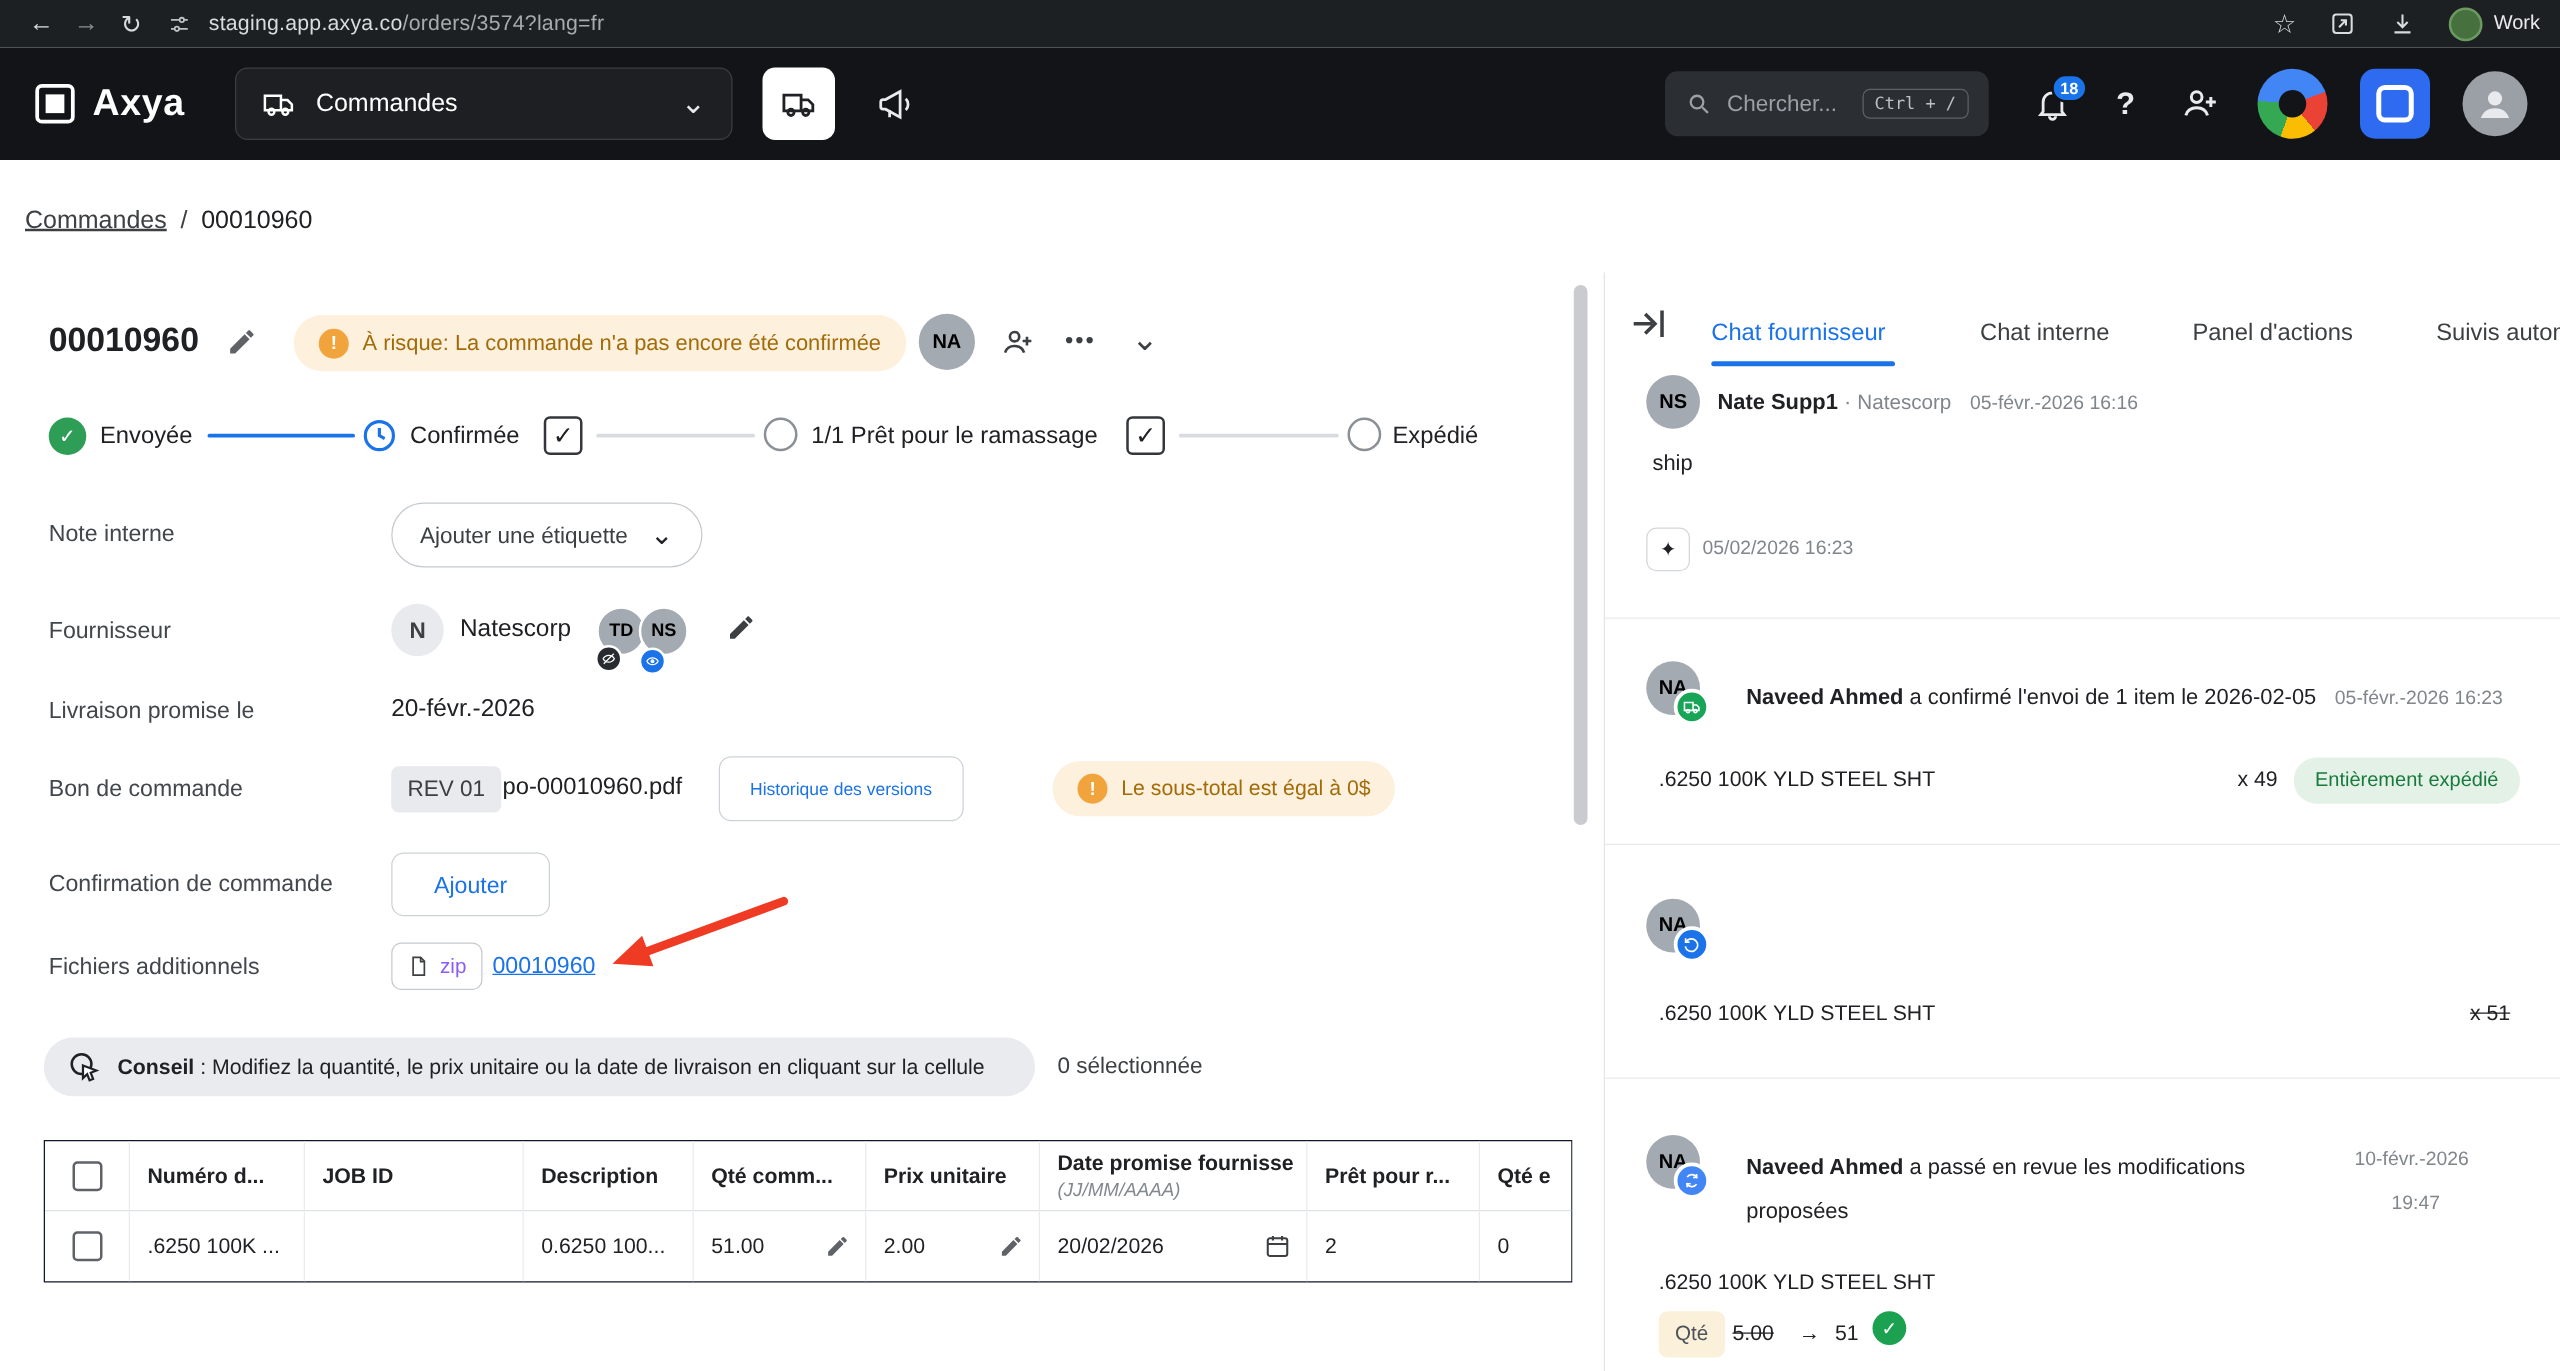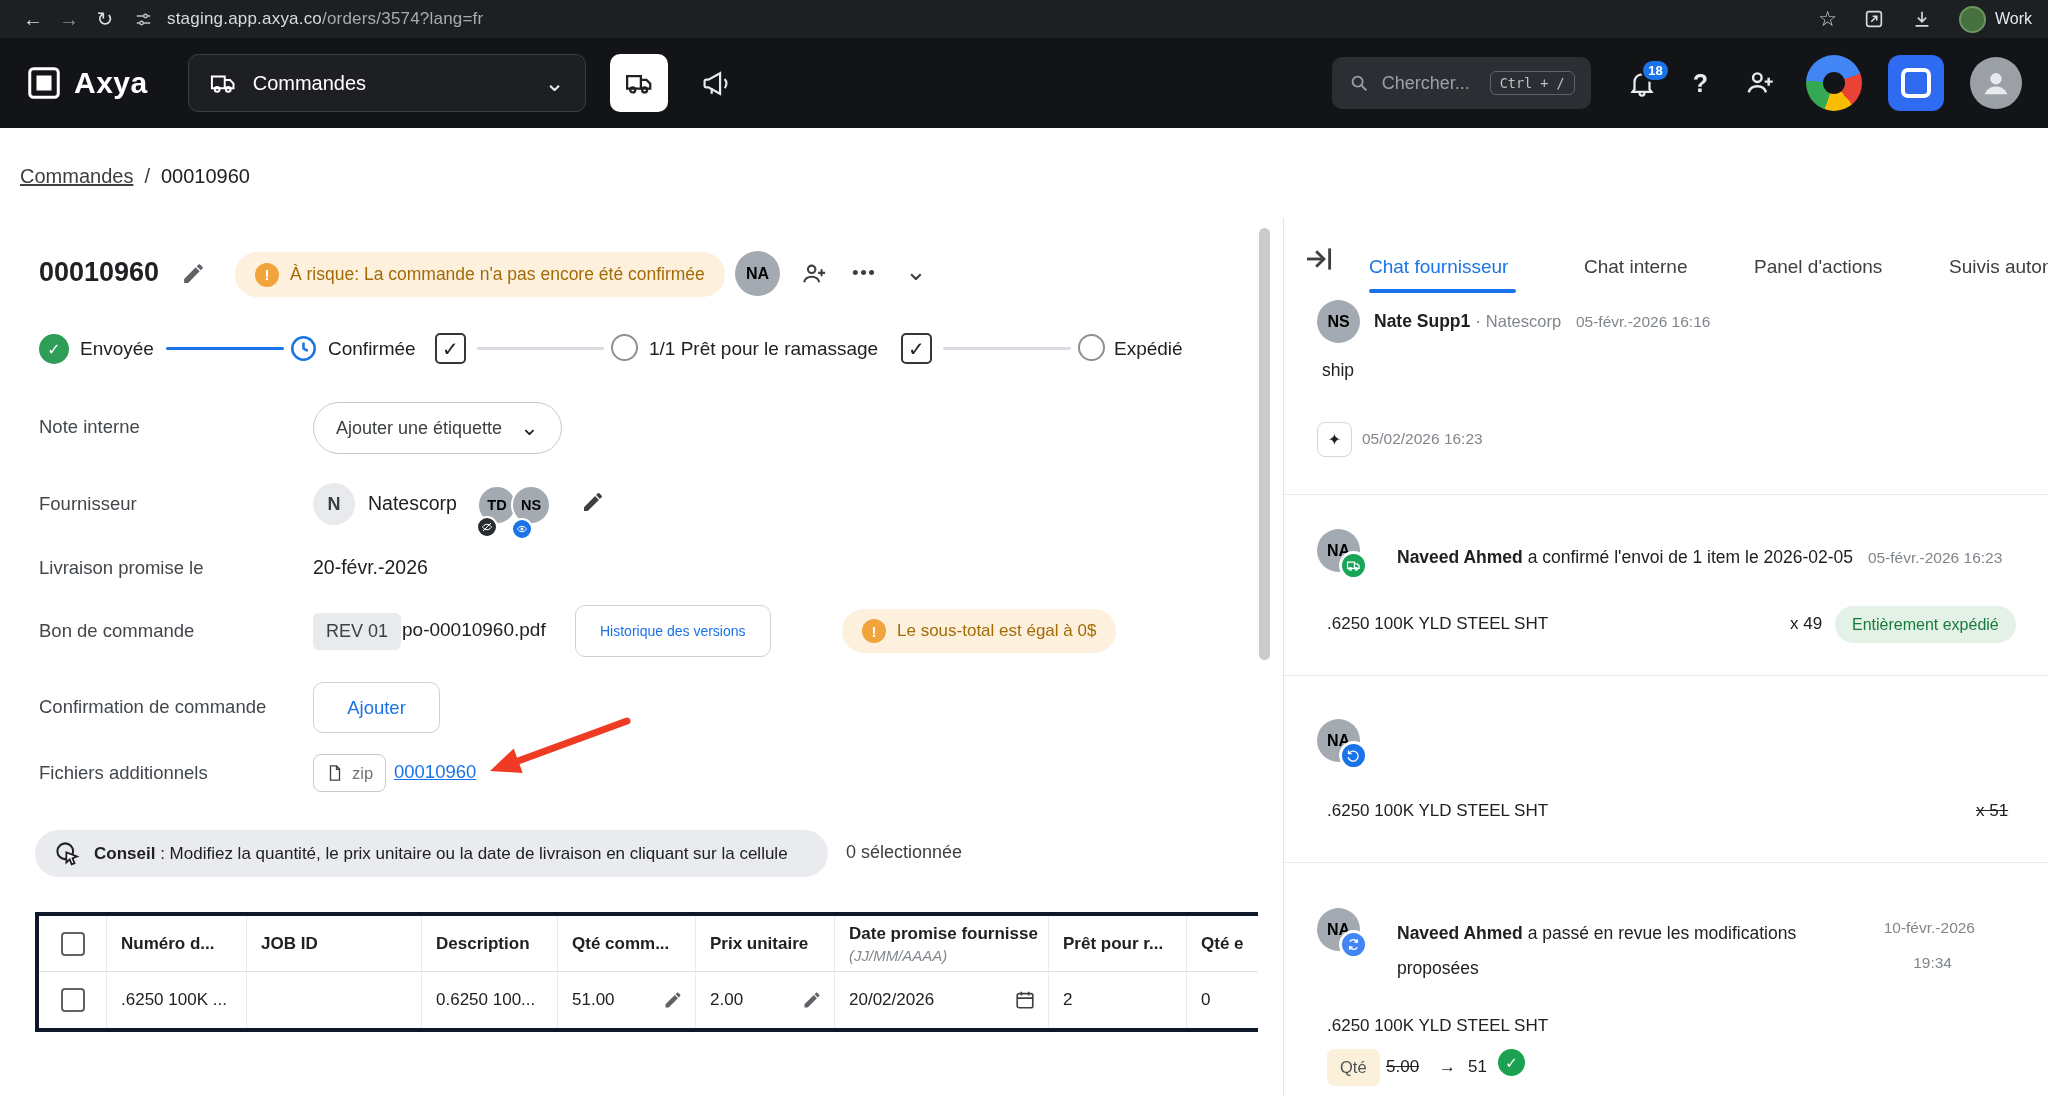--- a/index.html
+++ b/index.html
@@ -81,29 +81,29 @@
   .steplbl{position:absolute;font-size:19px;color:#202124;white-space:nowrap}
   .tagpill{position:absolute;height:52px;border:1.5px solid #c6cace;border-radius:26px;
            display:flex;align-items:center;gap:18px;padding:0 22px;font-size:18px;color:#3c4043}
   .btn-o{position:absolute;border:1.5px solid #ccd2d9;border-radius:10px;color:#1a73e8;
          font-size:14px;display:flex;align-items:center;justify-content:center;
          padding:0 24px;background:#fff;white-space:nowrap}
   .chip{position:absolute;height:37px;border-radius:6px;background:#e8eaed;color:#3c4043;
         font-size:18px;display:flex;align-items:center;padding:0 13px}
   .filechip{position:absolute;height:38px;border:1.5px solid #c6cace;border-radius:8px;
             background:#fff;display:flex;align-items:center;gap:8px;padding:0 12px;
-            font-size:16.5px;color:#737373}
+            font-size:16.5px;color:#8b5cf6}
   .link{color:#1a73e8;text-decoration:underline}
   .val{position:absolute;font-size:19.5px;color:#202124;white-space:nowrap}
   .tip{position:absolute;left:35px;top:702px;width:793px;height:47px;background:#e9ebee;
        border-radius:24px;display:flex;align-items:center;gap:13px;padding:0 19px;
        font-size:17px;color:#202124;white-space:nowrap}
 
   
-  .tbl{position:absolute;left:35px;top:784px;display:grid;border:4px solid #0f172a;
+  .tbl{position:absolute;left:35px;top:784px;display:grid;border:1px solid #0f172a;
        grid-template-columns:68px 140px 175px 136px 138px 139px 214px 138px 73px;background:#fff}
   .th{height:56px;border-bottom:1px solid #dfe2e5;border-right:1px solid #e9ebee;display:flex;
       flex-direction:column;justify-content:center;padding-left:14px;font-size:17px;
       font-weight:700;color:#202124;white-space:nowrap;overflow:hidden}
   .td{height:56px;border-right:1px solid #e9ebee;display:flex;align-items:center;
       padding:0 12px 0 14px;font-size:17px;color:#202124;white-space:nowrap;overflow:hidden}
   .last{border-right:0}
   .sub{font-size:15px;font-style:italic;font-weight:400;color:#83888d;margin-top:3px}
   .cbcell{padding:0;align-items:center;justify-content:center;flex-direction:row;display:flex}
   .cb{width:24px;height:24px;border:2px solid #5f6368;border-radius:4px;background:#fff}
@@ -521,21 +521,21 @@
             <path d="M18 3.5V8h-4.5"></path>
             <path d="M6 20.5V16h4.5"></path>
           </svg>
       </div>
     </div>
     <div class="ctext" style="left:113px;top:788px;width:480px;white-space:normal;line-height:35px">
       <span class="bold">Naveed Ahmed</span>
       <span>a passé en revue les modifications proposées</span>
     </div>
     <div class="ctext time" style="right:73px;top:791px">10-févr.-2026</div>
-    <div class="ctext time" style="right:96px;top:826px">19:34</div>
+    <div class="ctext time" style="right:96px;top:826px">19:47</div>
     <div class="item" style="left:43px;top:888px">.6250 100K YLD STEEL SHT</div>
     <div class="qchip" style="left:43px;top:921px">Qté</div>
     <div class="item strike gray" style="left:102px;top:929px">5.00</div>
     <div class="item gray" style="left:155px;top:929px">→</div>
     <div class="item" style="left:184px;top:929px">51</div>
     <div class="gcheck" style="left:214px;top:921px">
         <span>✓</span>
       </div>
   </div>
 

